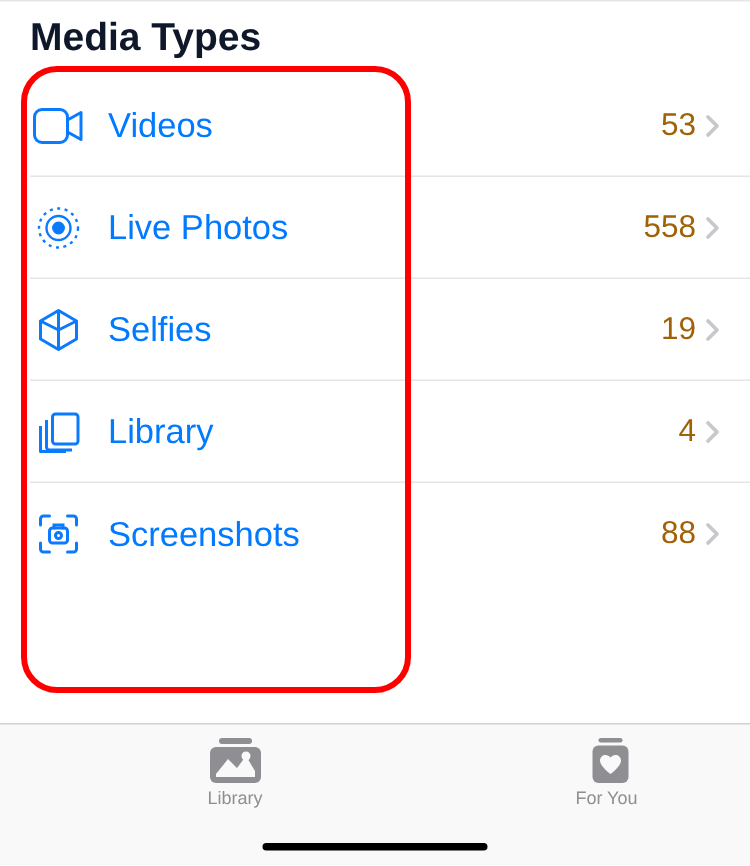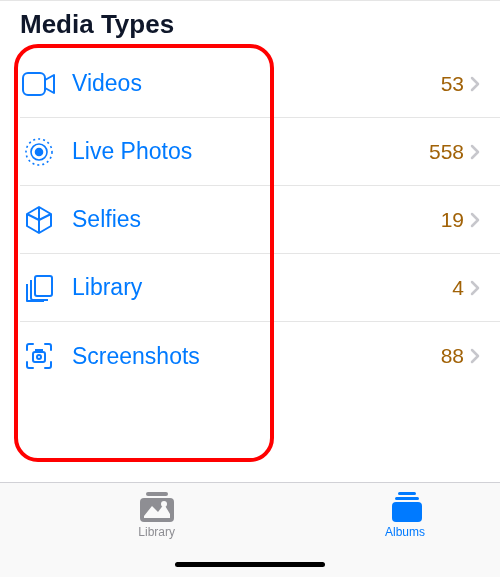--- a/index.html
+++ b/index.html
@@ -226,27 +226,27 @@
       <svg width="34" height="30" viewBox="0 0 34 30" fill="#8e8e93">
         <rect x="6" y="0" width="22" height="4" rx="2"></rect>
         <rect x="0" y="6" width="34" height="24" rx="4"></rect>
         <path d="M4 24 L12 14 L18 20 L24 12 L30 22 V26 H4 Z" fill="#f9f9f9"></path>
         <circle cx="24" cy="12" r="3" fill="#f9f9f9"></circle>
       </svg>
     </span>
     <span class="tab-label">Library</span>
   </div>
 
-
-  <div class="tab active">
+  <div class="tab">
     <span class="tab-icon">
-      <svg width="34" height="30" viewBox="0 0 34 30" fill="#007aff">
-        <rect x="8" y="0" width="18" height="3" rx="1.5"></rect>
-        <rect x="5" y="5" width="24" height="3" rx="1.5"></rect>
-        <rect x="2" y="10" width="30" height="20" rx="4"></rect>
+      <svg width="30" height="30" viewBox="0 0 30 30" fill="#8e8e93">
+        <rect x="7" y="0" width="16" height="3" rx="1.5"></rect>
+        <rect x="3" y="5" width="24" height="25" rx="4"></rect>
+        <path d="M15 13 C13 10 8 11 8 15 C8 19 15 24 15 24 C15 24 22 19 22 15 C22 11 17 10 15 13 Z" fill="#f9f9f9"></path>
       </svg>
     </span>
-    <span class="tab-label">Albums</span>
+    <span class="tab-label">For You</span>
   </div>
 
+
 </div>
 
 <div class="home-indicator"></div>
 
 </body></html>

